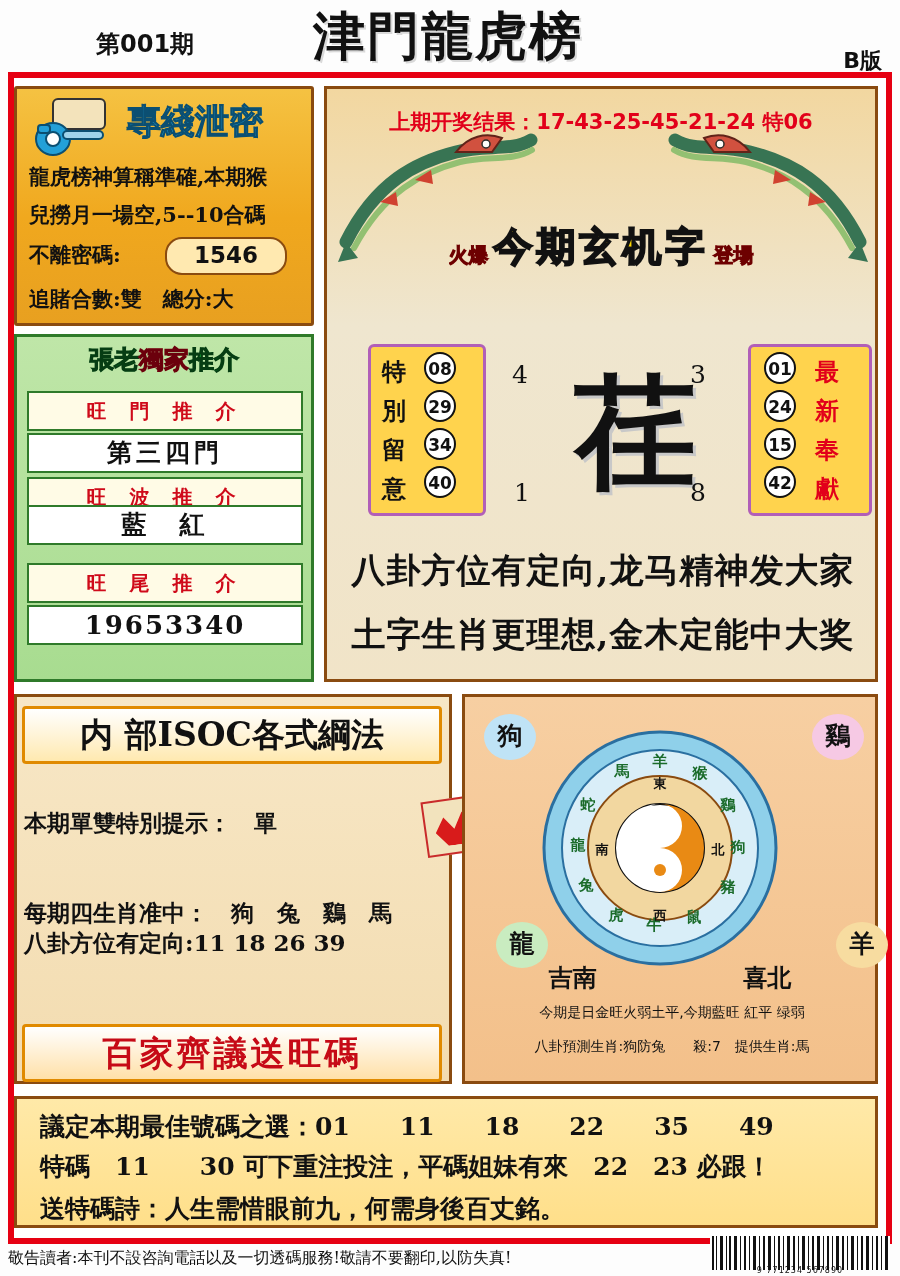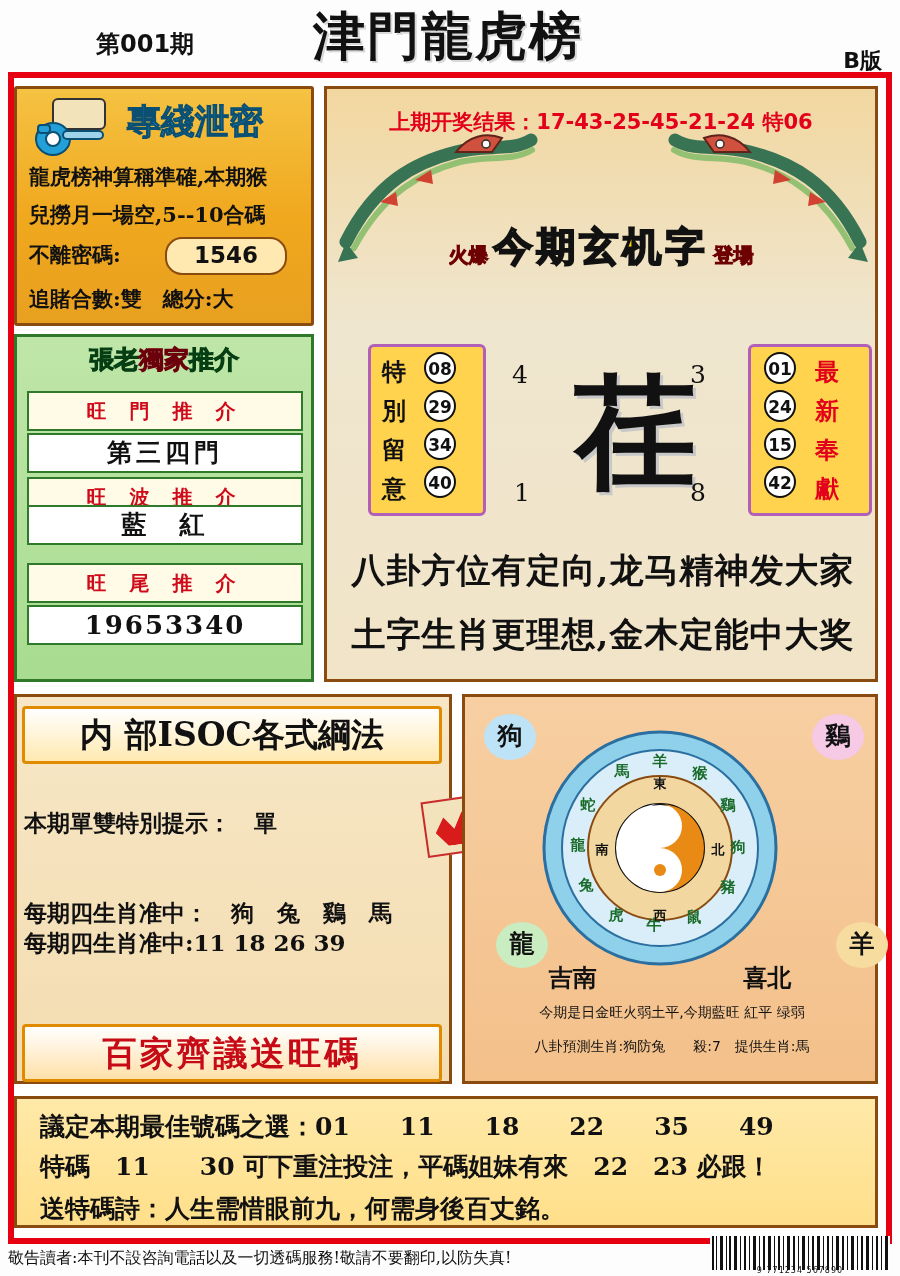--- a/index.html
+++ b/index.html
@@ -381,21 +381,21 @@
   <div class="corner c-br">8</div>
 
   <div class="poem">八卦方位有定向,龙马精神发大家</div>
   <div class="poem poem2">土字生肖更理想,金木定能中大奖</div>
 
   <div class="isoc-box"></div>
   <div class="isoc-title">内 部ISOC各式綱法</div>
   <div class="isoc-line il1"><span>本期單雙特別提示：</span>　<span>單</span></div>
   <div class="ribbon"></div>
   <div class="isoc-line il2"><span>每期四生肖准中：</span>　<span>狗　兔　鷄　馬</span></div>
-  <div class="isoc-line il3"><span>每期四生肖准中:</span><span>11 18 26 39</span></div>
+  <div class="isoc-line il3"><span>八卦方位有定向:</span><span>11 18 26 39</span></div>
   <div class="hundred">百家齊議送旺碼</div>
 
   <div class="bg-box"></div>
   <div class="zbubble zb-dog">狗</div>
   <div class="zbubble zb-chk">鷄</div>
   <div class="zbubble zb-dra">龍</div>
   <div class="zbubble zb-goa">羊</div>
 
   <svg class="wheel" viewBox="0 0 236 236">
     <circle cx="118" cy="118" r="116" fill="#8fd0ea" stroke="#2a6fa0" stroke-width="3"></circle>

